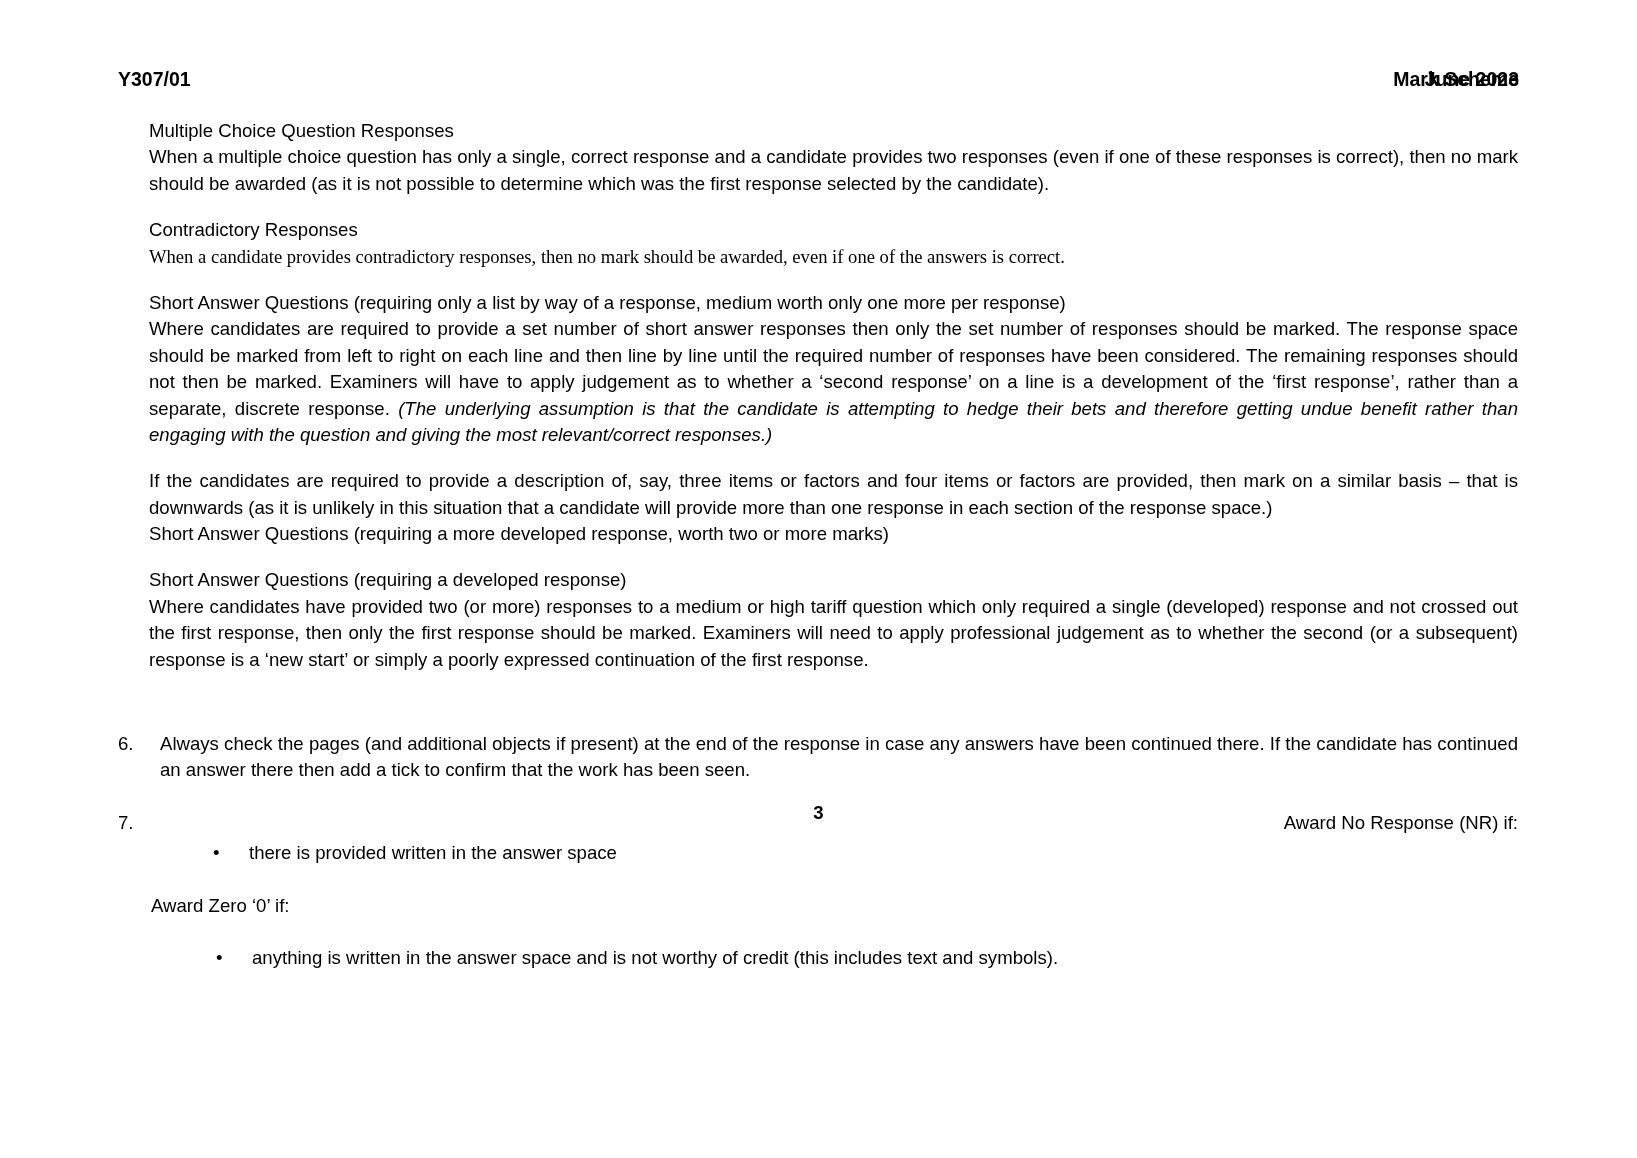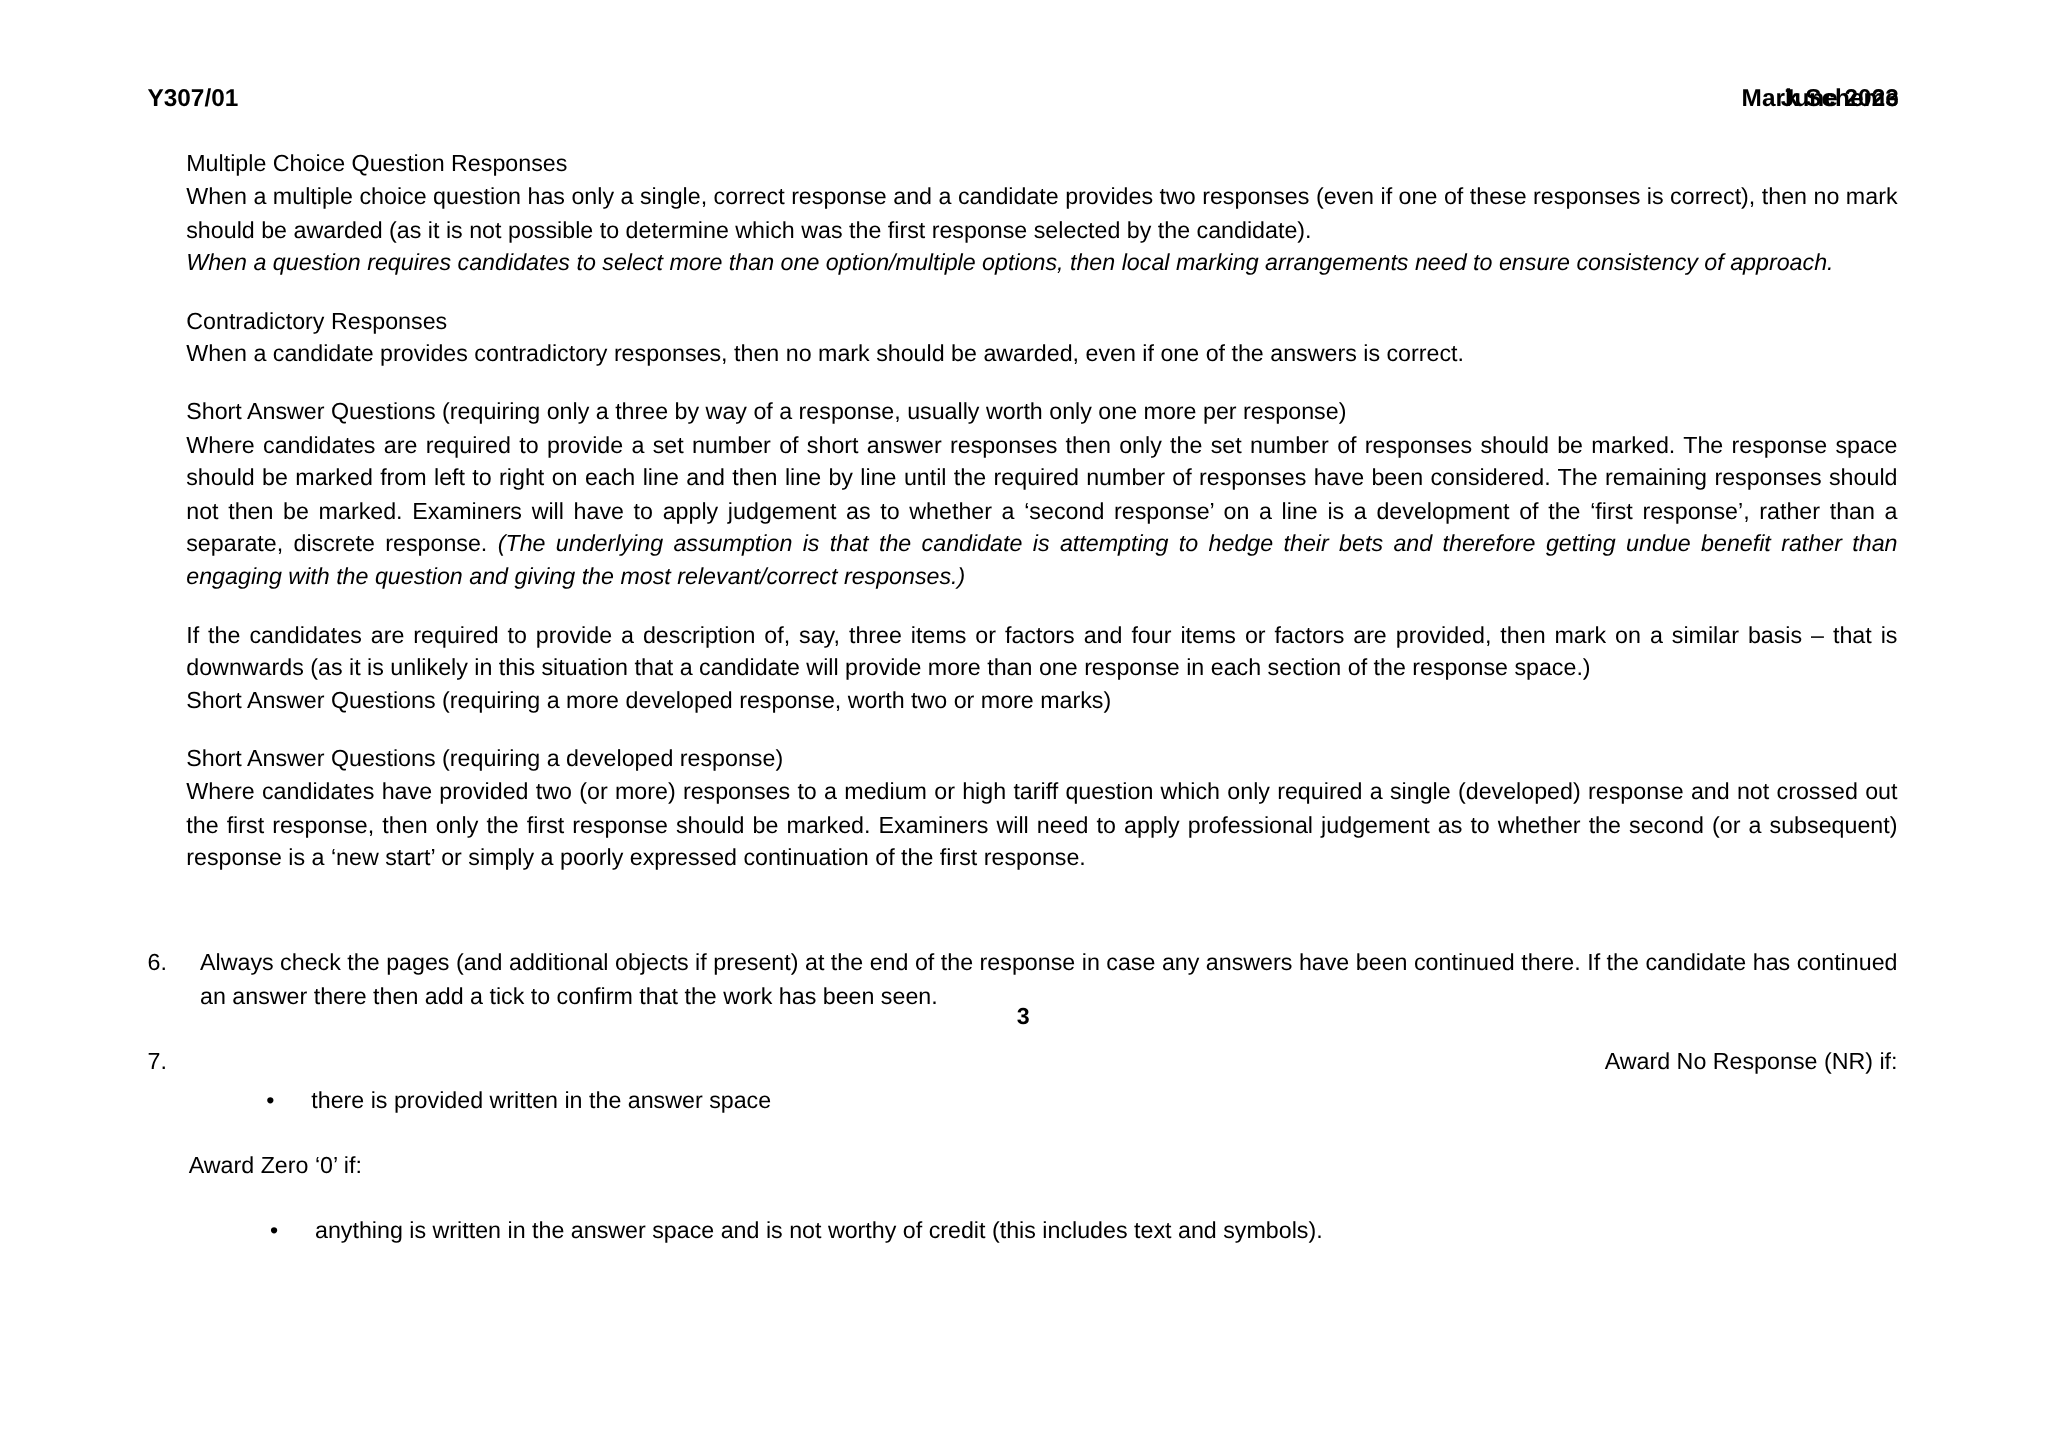--- a/index.html
+++ b/index.html
@@ -54,20 +54,21 @@
   }
   .indent-block {
     margin-left: 31px;
   }
   .para {
     text-align: justify;
     margin: 0;
   }
   .para.nojustify {
     text-align: left;
+    font-family: Liberation Serif, serif;
   }
   .b { font-weight: normal; }
   .i { font-style: italic; }
   .spacer { height: 20px; }
   .spacer-lg { height: 26px; }
 
   .numbered {
     display: flex;
     margin-top: 0;
   }
@@ -119,35 +120,34 @@
     <span class="left">Y307/01</span>
     <span class="center">Mark Scheme</span>
     <span class="right">June 2023</span>
   </div>
 
   <div class="content">
 
     <div class="indent-block">
       <div class="para b">Multiple Choice Question Responses</div>
       <div class="para">When a multiple choice question has only a single, correct response and a candidate provides two responses (even if one of these responses is correct), then no mark should be awarded (as it is not possible to determine which was the first response selected by the candidate).</div>
-      <div class="para i">When a question requires candidates to select more than one option/multiple options, then local marking arrangements need to ensure consistency of approach.</div>
     </div>
 
     <div class="spacer"></div>
 
     <div class="indent-block">
       <div class="para b">Contradictory Responses</div>
       <div class="para nojustify">When a candidate provides contradictory responses, then no mark should be awarded, even if one of the answers is correct.</div>
     </div>
 
     <div class="spacer"></div>
 
     <div class="indent-block">
       <div class="para">
-        <span class="b">Short Answer Questions</span><span> (requiring only a three by way of a response, usually worth only </span><span class="b">one more per response</span><span>)</span>
+        <span class="b">Short Answer Questions</span><span> (requiring only a list by way of a response, medium worth only </span><span class="b">one more per response</span><span>)</span>
       </div>
       <div class="para">
         <span>Where candidates are required to provide a set number of short answer responses then only the set number of responses should be marked. The response space should be marked from left to right on each line and then line by line until the required number of responses have been considered.  The remaining responses should not then be marked. Examiners will have to apply judgement as to whether a ‘second response’ on a line is a development of the ‘first response’, rather than a separate, discrete response.  </span><span class="i">(The underlying assumption is that the candidate is attempting to hedge their bets and therefore getting undue benefit rather than engaging with the question and giving the most relevant/correct responses.)</span>
       </div>
     </div>
 
     <div class="spacer"></div>
 
     <div class="indent-block">
       <div class="para">If the candidates are required to provide a description of, say, three items or factors and four items or factors are provided, then mark on a similar basis – that is downwards (as it is unlikely in this situation that a candidate will provide more than one response in each section of the response space.)</div>

